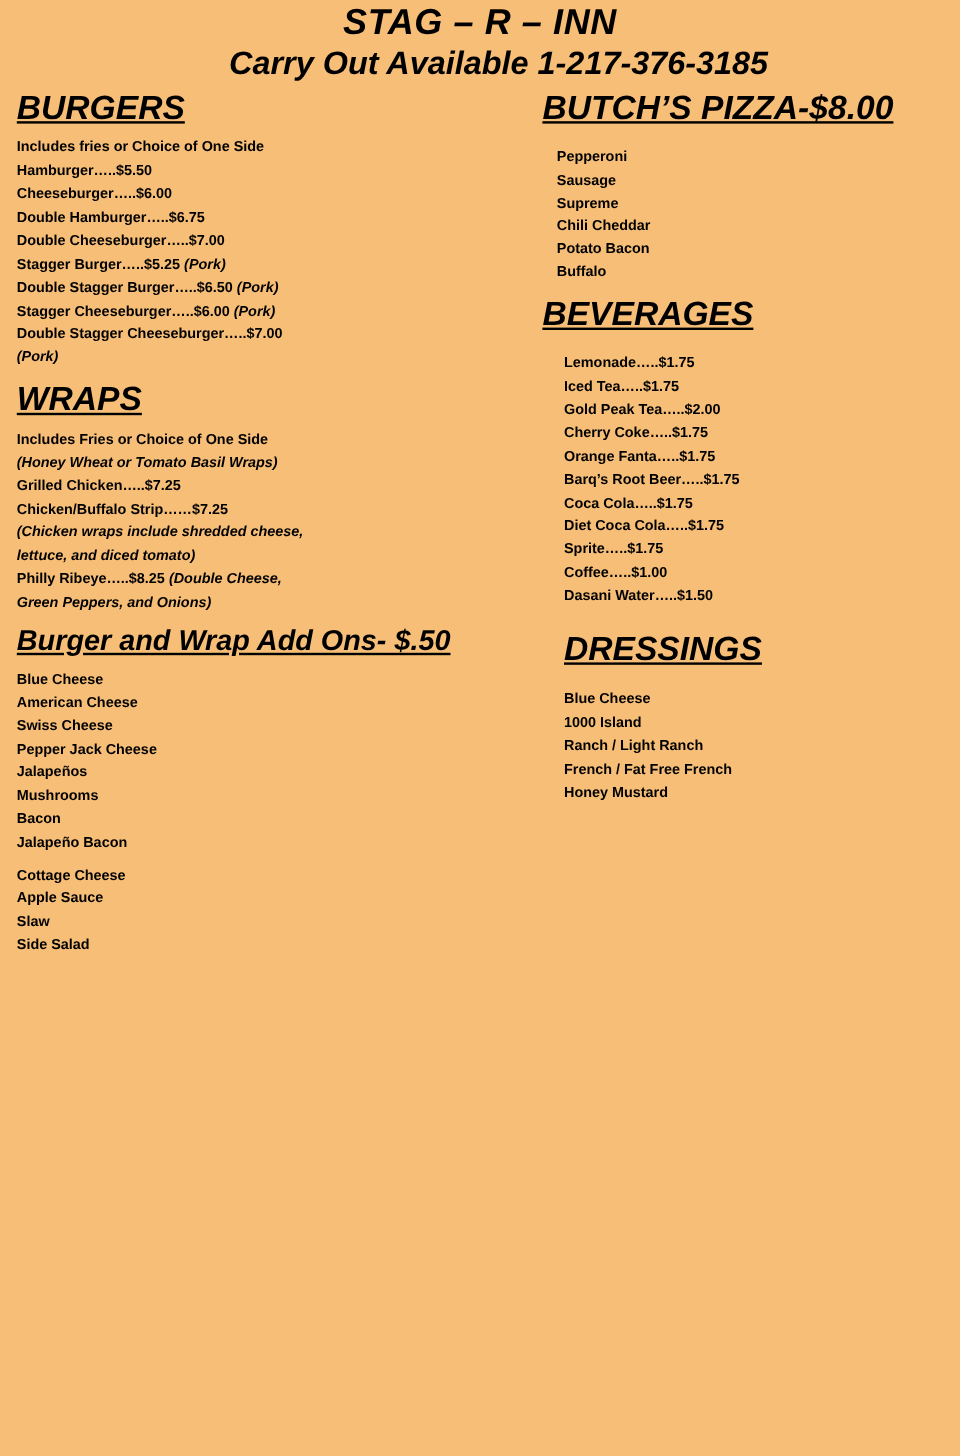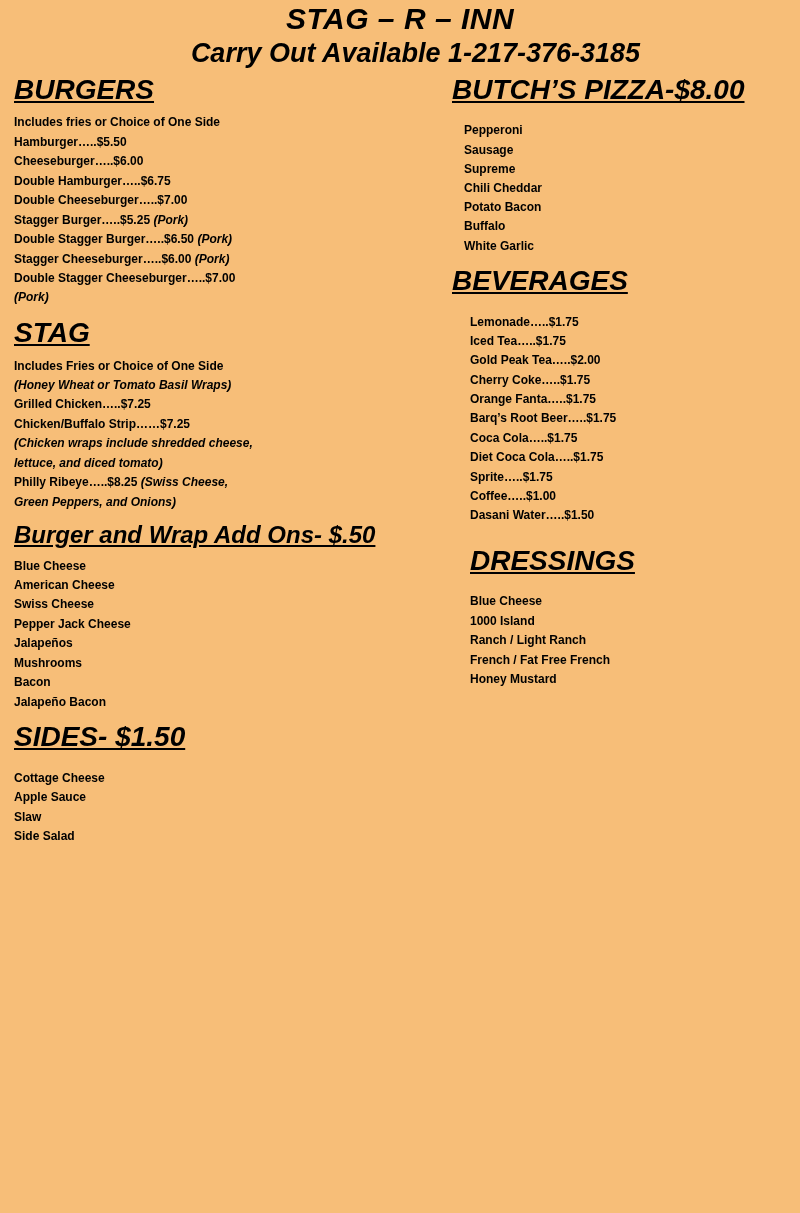--- a/index.html
+++ b/index.html
@@ -121,45 +121,44 @@
         <div class="line"><span>Cheeseburger…..$6.00</span></div>
         <div class="line"><span>Double Hamburger…..$6.75</span></div>
         <div class="line"><span>Double Cheeseburger…..$7.00</span></div>
         <div class="line"><span>Stagger Burger…..$5.25</span> <span class="it">(Pork)</span></div>
         <div class="line"><span>Double Stagger Burger…..$6.50</span> <span class="it">(Pork)</span></div>
         <div class="line"><span>Stagger Cheeseburger…..$6.00</span> <span class="it">(Pork)</span></div>
         <div class="line"><span>Double Stagger Cheeseburger…..$7.00</span></div>
         <div class="line"><span class="it">(Pork)</span></div>
       </div>
 
-      <h2 class="section tight">STAG</h2>
+      <h2 class="section tight">WRAPS</h2>
       <div class="lines">
         <div class="line">Includes Fries or Choice of One Side</div>
         <div class="line italic">(Honey Wheat or Tomato Basil Wraps)</div>
         <div class="line"><span>Grilled Chicken…..$7.25</span></div>
         <div class="line"><span>Chicken/Buffalo Strip……$7.25</span></div>
         <div class="line italic">(Chicken wraps include shredded cheese,</div>
         <div class="line italic">lettuce, and diced tomato)</div>
-        <div class="line"><span>Philly Ribeye…..$8.25</span> <span class="it">(Swiss Cheese,</span></div>
+        <div class="line"><span>Philly Ribeye…..$8.25</span> <span class="it">(Double Cheese,</span></div>
         <div class="line italic">Green Peppers, and Onions)</div>
       </div>
 
       <h2 class="section tight" style="font-size:24px;">Burger and Wrap Add Ons- $.50</h2>
       <div class="lines">
         <div class="line">Blue Cheese</div>
         <div class="line">American Cheese</div>
         <div class="line">Swiss Cheese</div>
         <div class="line">Pepper Jack Cheese</div>
         <div class="line">Jalapeños</div>
         <div class="line">Mushrooms</div>
         <div class="line">Bacon</div>
         <div class="line">Jalapeño Bacon</div>
       </div>
 
-      <h2 class="section tight">SIDES- $1.50</h2>
       <div class="lines">
         <div class="gap-sm"></div>
         <div class="line">Cottage Cheese</div>
         <div class="line">Apple Sauce</div>
         <div class="line">Slaw</div>
         <div class="line">Side Salad</div>
       </div>
 
     </div>
 
@@ -167,21 +166,20 @@
 
       <h2 class="section sec-burgers">BUTCH’S PIZZA-$8.00</h2>
       <div class="lines pizza-list right-pad">
         <div class="gap-sm"></div>
         <div class="line">Pepperoni</div>
         <div class="line">Sausage</div>
         <div class="line">Supreme</div>
         <div class="line">Chili Cheddar</div>
         <div class="line">Potato Bacon</div>
         <div class="line">Buffalo</div>
-        <div class="line">White Garlic</div>
       </div>
 
       <h2 class="section tight right-pad">BEVERAGES</h2>
       <div class="lines bev-list right-indent" style="padding-left:18px;">
         <div class="gap-sm"></div>
         <div class="line">Lemonade…..$1.75</div>
         <div class="line">Iced Tea…..$1.75</div>
         <div class="line">Gold Peak Tea…..$2.00</div>
         <div class="line">Cherry Coke…..$1.75</div>
         <div class="line">Orange Fanta…..$1.75</div>

